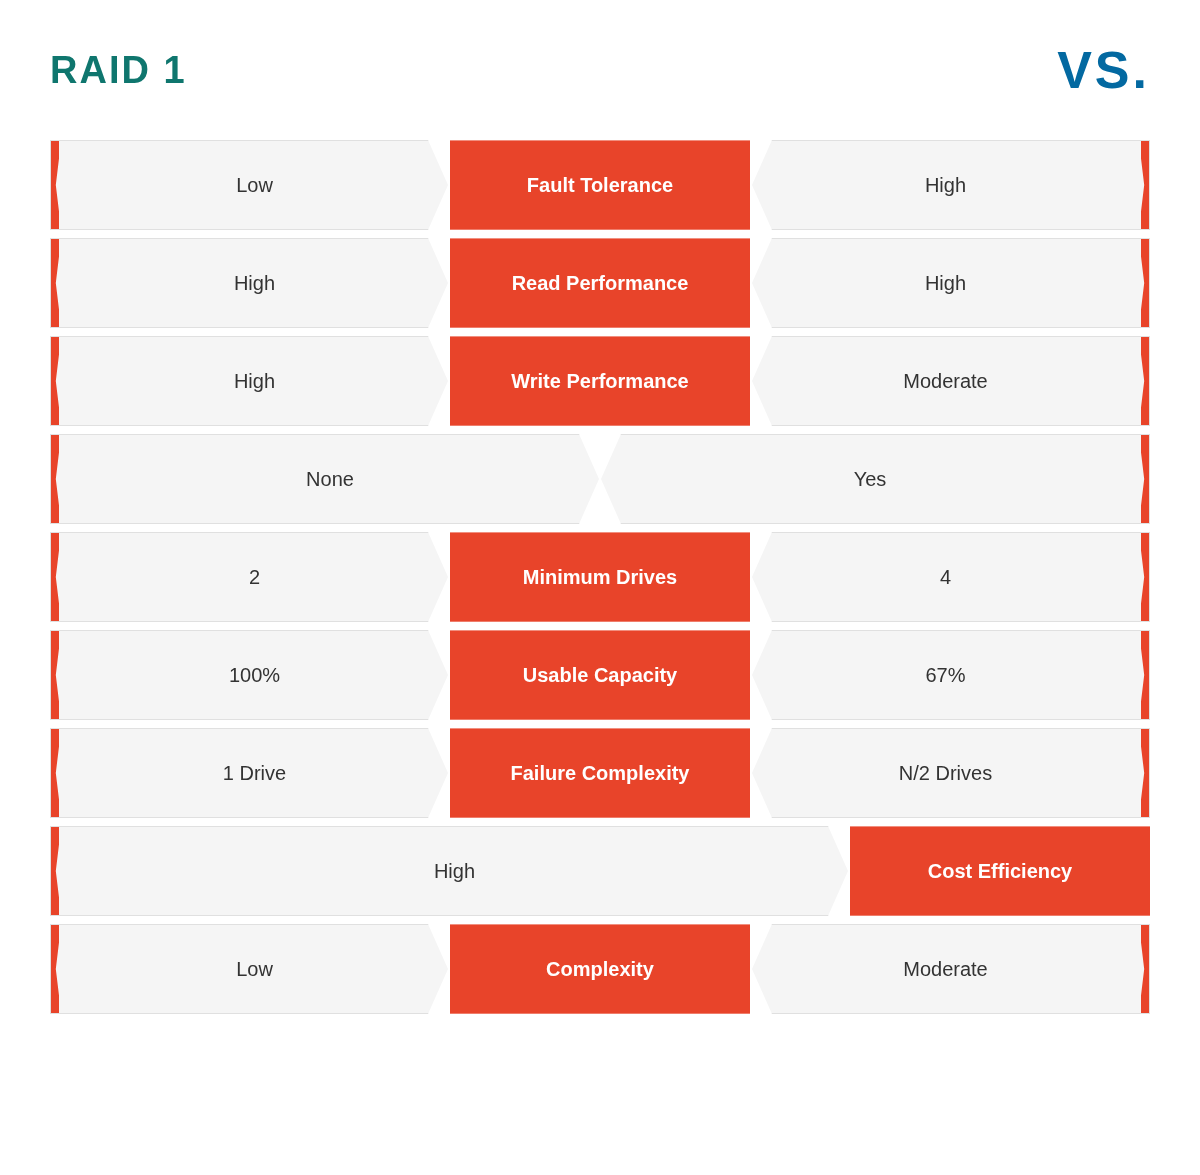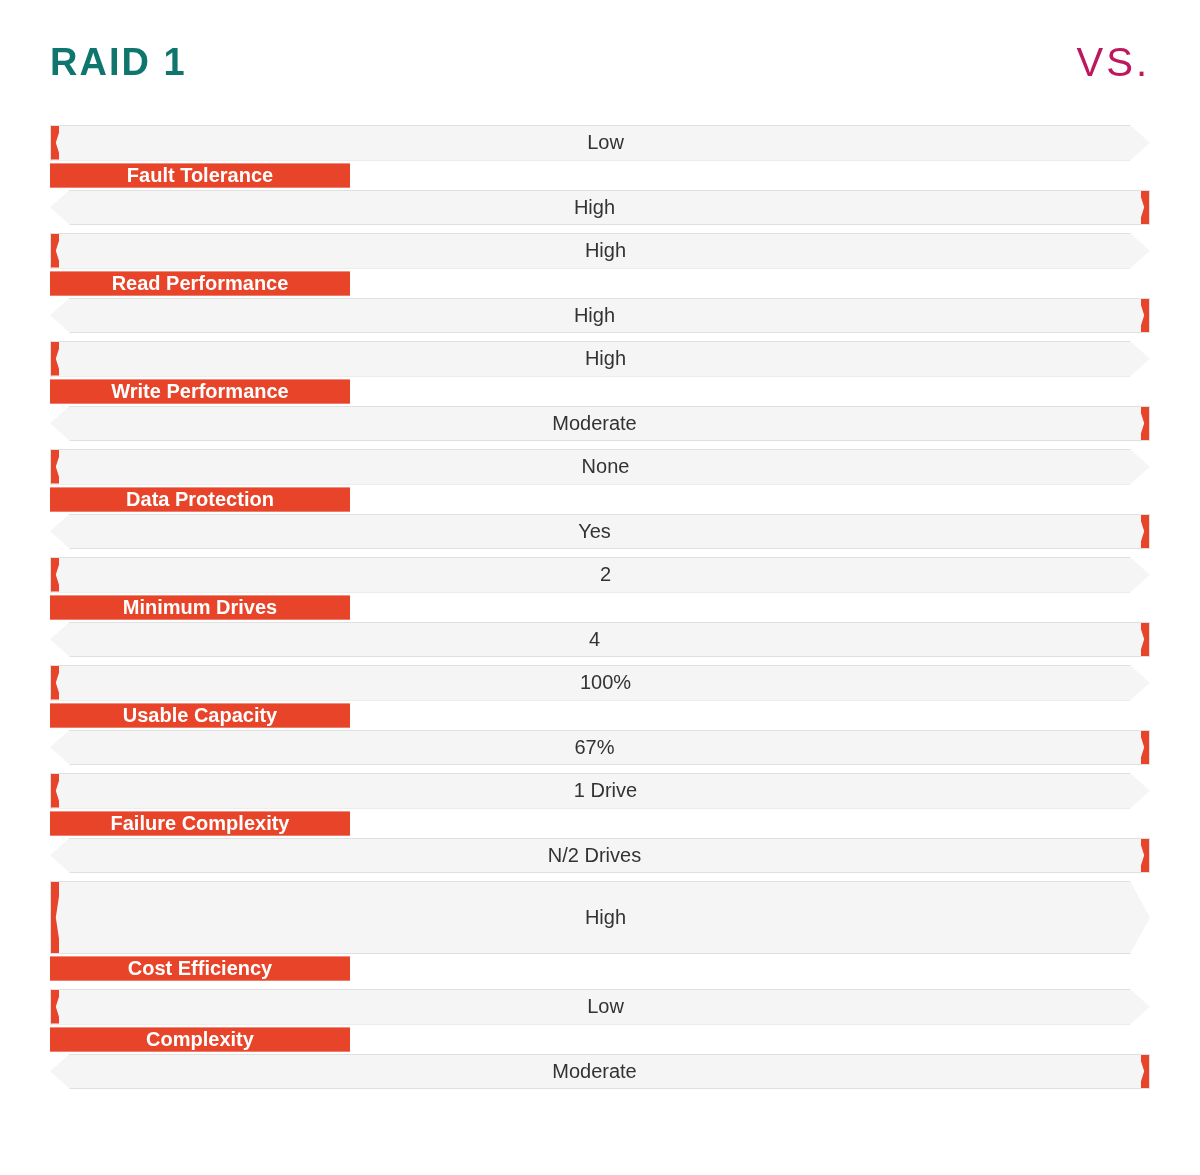--- a/index.html
+++ b/index.html
@@ -25,40 +25,39 @@
 
     .header-title {
       font-size: 38px;
       font-weight: 900;
       color: #0f766e;
       letter-spacing: 2px;
       text-transform: uppercase;
     }
 
     .header-vs {
-      font-size: 40px;
-      font-weight: 400;
-      color: #be185d;
+      font-size: 52px;
+      font-weight: 700;
+      color: #0369a1;
       letter-spacing: 3px;
     }
 
     .comparison-table {
       width: 100%;
       max-width: 1100px;
       display: flex;
       flex-direction: column;
       gap: 8px;
     }
 
     .row {
       display: flex;
       align-items: stretch;
       gap: 2px;
-      height: 100px;
-      flex-direction: column;
+      height: 90px;
     }
 
     
     .cell-left {
       flex: 1;
       display: flex;
       align-items: center;
       justify-content: center;
       background: #f5f5f5;
       position: relative;
@@ -175,21 +174,20 @@
       </div>
       <div class="cell-center">Write Performance</div>
       <div class="cell-right">
         <span class="cell-right-text">Moderate</span>
       </div>
     </div>
     <div class="row">
       <div class="cell-left">
         <span class="cell-left-text">None</span>
       </div>
-      <div class="cell-center">Data Protection</div>
       <div class="cell-right">
         <span class="cell-right-text">Yes</span>
       </div>
     </div>
     <div class="row">
       <div class="cell-left">
         <span class="cell-left-text">2</span>
       </div>
       <div class="cell-center">Minimum Drives</div>
       <div class="cell-right">

